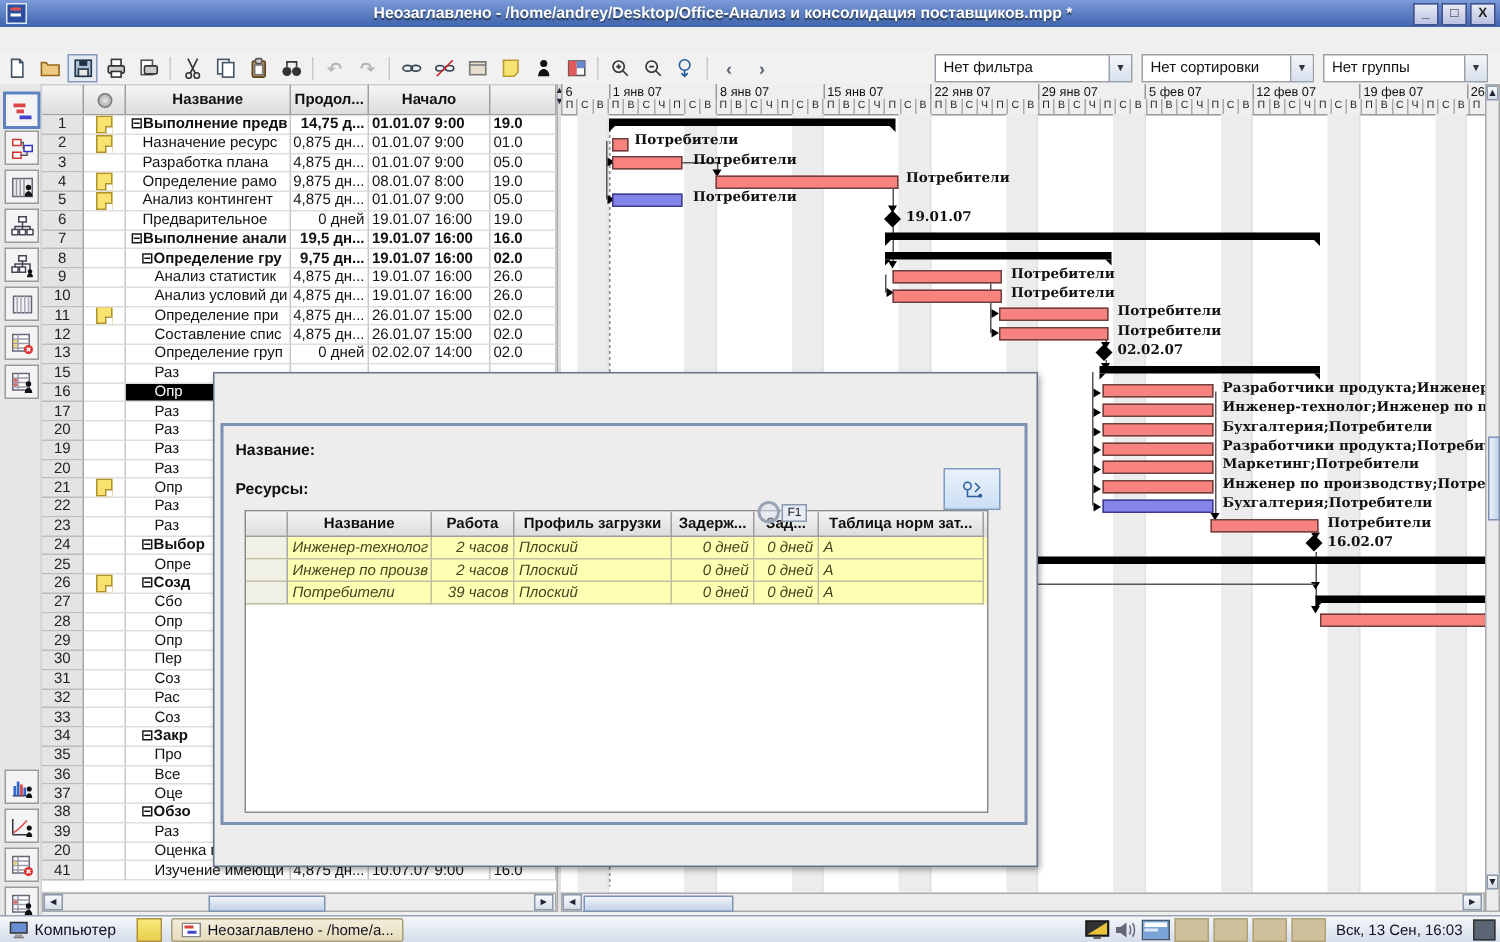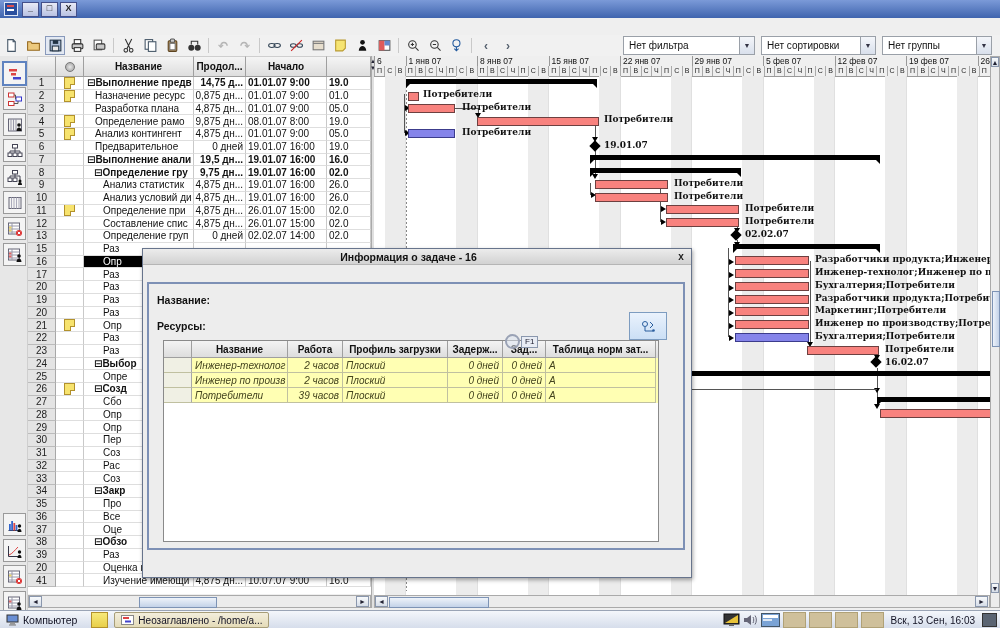--- a/index.html
+++ b/index.html
@@ -114,20 +114,21 @@
   .clock{font-size:10px;color:#112;padding:0 4px;white-space:nowrap;}
   .wsicon{width:13px;height:12px;background:#5a6472;border:1px solid #333;}
 </style>
 </head>
 <body>
 
 <div class="screen">
 
   <div class="titlebar">
     <span class="appicon"></span>
+    <span class="ttext">Неозаглавлено - /home/andrey/Desktop/Office-Анализ и консолидация поставщиков.mpp *</span>
     <span class="wbtns">
       <span class="wbtn">_</span>
       <span class="wbtn">□</span>
       <span class="wbtn">X</span>
     </span>
   </div>
 
 
   <div class="toolbar">
     <span class="tbi">
@@ -929,24 +930,20 @@
     <span class="sbtn" style="position:absolute;right:1px">►</span>
   </div>
 
   <div class="vscroll">
     <span class="sbtn">▲</span>
     <span class="vthumb" style="top:234px;height:56px"></span>
     <span class="sbtn" style="position:absolute;left:0;bottom:14px">▼</span>
   </div>
 
   <div class="dialog">
-    <div class="dtitle">
-      <span class="dtxt">Информация о задаче - 16</span>
-      <span class="dclose">x</span>
-    </div>
     <div class="dpanel">
       <span class="dlabel" style="left:8px;top:10px">Название:</span>
       <span class="dlabel" style="left:8px;top:36px">Ресурсы:</span>
       <div class="assignbtn">
           <svg width="18" height="16" viewBox="0 0 18 16">
             <circle cx="6" cy="6" r="2.5" fill="none" stroke="#2a5e9e"></circle>
             <path d="M11 4l3 3-3 3M6 9v4h8" fill="none" stroke="#2a5e9e"></path>
             <circle cx="14.5" cy="12.5" r="1.3" fill="#2a5e9e"></circle>
           </svg>
         </div>

